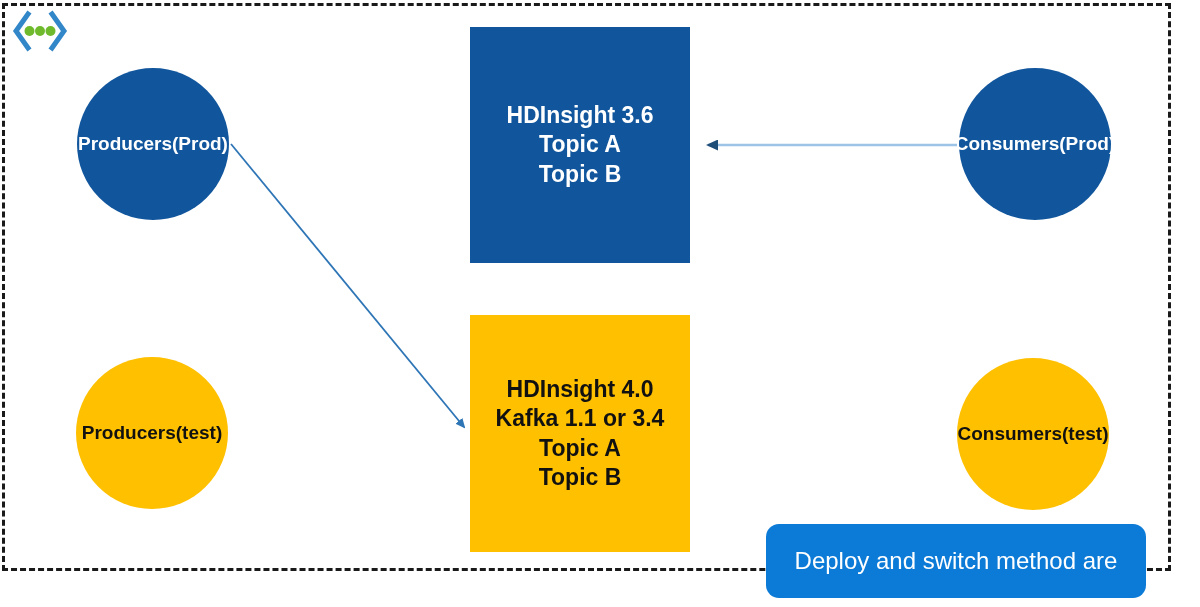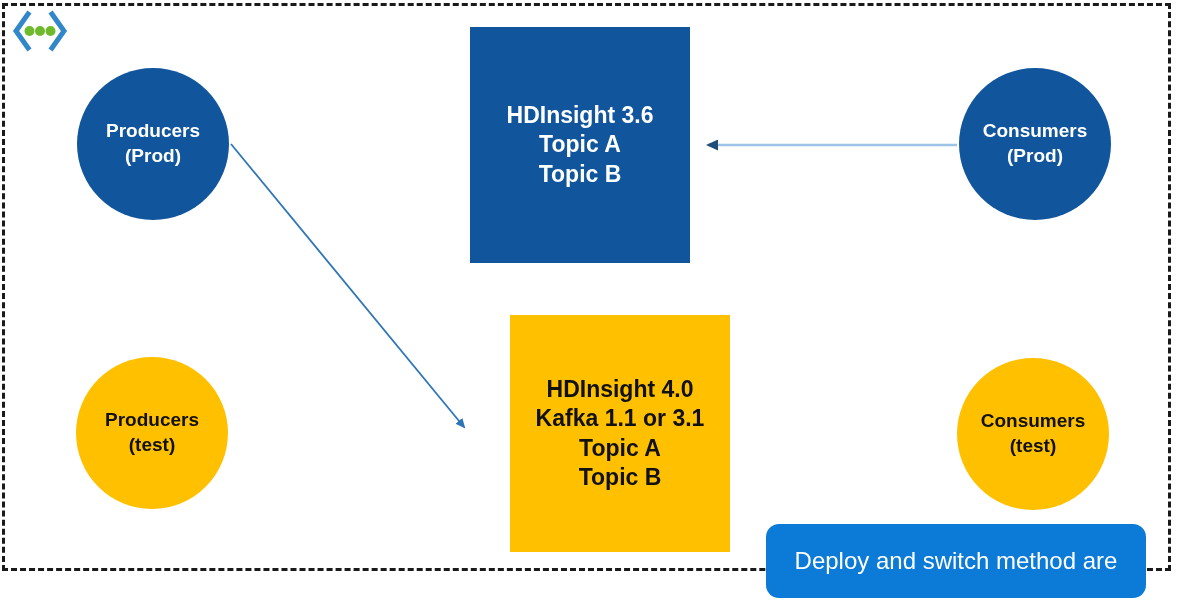--- a/index.html
+++ b/index.html
@@ -27,21 +27,20 @@
     left: 12px; top: 10px;
     width: 56px; height: 42px;
     z-index: 2;
   }
 
   .node-circle {
     position: absolute;
     width: 152px; height: 152px;
     border-radius: 50%;
     display: flex;
-    flex-direction: column;
     align-items: center;
     justify-content: center;
     text-align: center;
     font-weight: bold;
     font-size: 19px;
     line-height: 1.3;
     z-index: 2;
   }
   .node-blue { background: #11569D; color: #ffffff; }
   .node-gold { background: #FFC000; color: #111111; }
@@ -59,21 +58,21 @@
     flex-direction: column;
     align-items: center;
     justify-content: center;
     text-align: center;
     font-weight: bold;
     font-size: 23px;
     line-height: 1.28;
     z-index: 2;
   }
   .cluster-blue { top: 27px;  height: 236px; background: #11569D; color: #ffffff; }
-  .cluster-gold { top: 315px; height: 237px; background: #FFC000; color: #111111; margin-left: 40px; }
+  .cluster-gold { top: 315px; height: 237px; background: #FFC000; color: #111111; }
 
   .arrows {
     position: absolute;
     left: 0; top: 0;
     width: 1200px; height: 607px;
     z-index: 3;
     pointer-events: none;
   }
 
   .callout {
@@ -129,21 +128,21 @@
   </div>
 
   <div class="cluster-box cluster-blue">
     <div>HDInsight 3.6</div>
     <div>Topic A</div>
     <div>Topic B</div>
   </div>
 
   <div class="cluster-box cluster-gold">
     <div>HDInsight 4.0</div>
-    <div>Kafka 1.1 or 3.1</div>
+    <div>Kafka 1.1 or 3.4</div>
     <div>Topic A</div>
     <div>Topic B</div>
   </div>
 
   <svg class="arrows" viewBox="0 0 1200 607">
     <defs>
       <marker id="arrowBlue" markerWidth="10" markerHeight="9" refX="8" refY="4.5" orient="auto" markerUnits="userSpaceOnUse">
         <path d="M0,0 L10,4.5 L0,9 Z" fill="#2E75B6"></path>
       </marker>
       <marker id="arrowDark" markerWidth="12" markerHeight="11" refX="10" refY="5.5" orient="auto" markerUnits="userSpaceOnUse">

